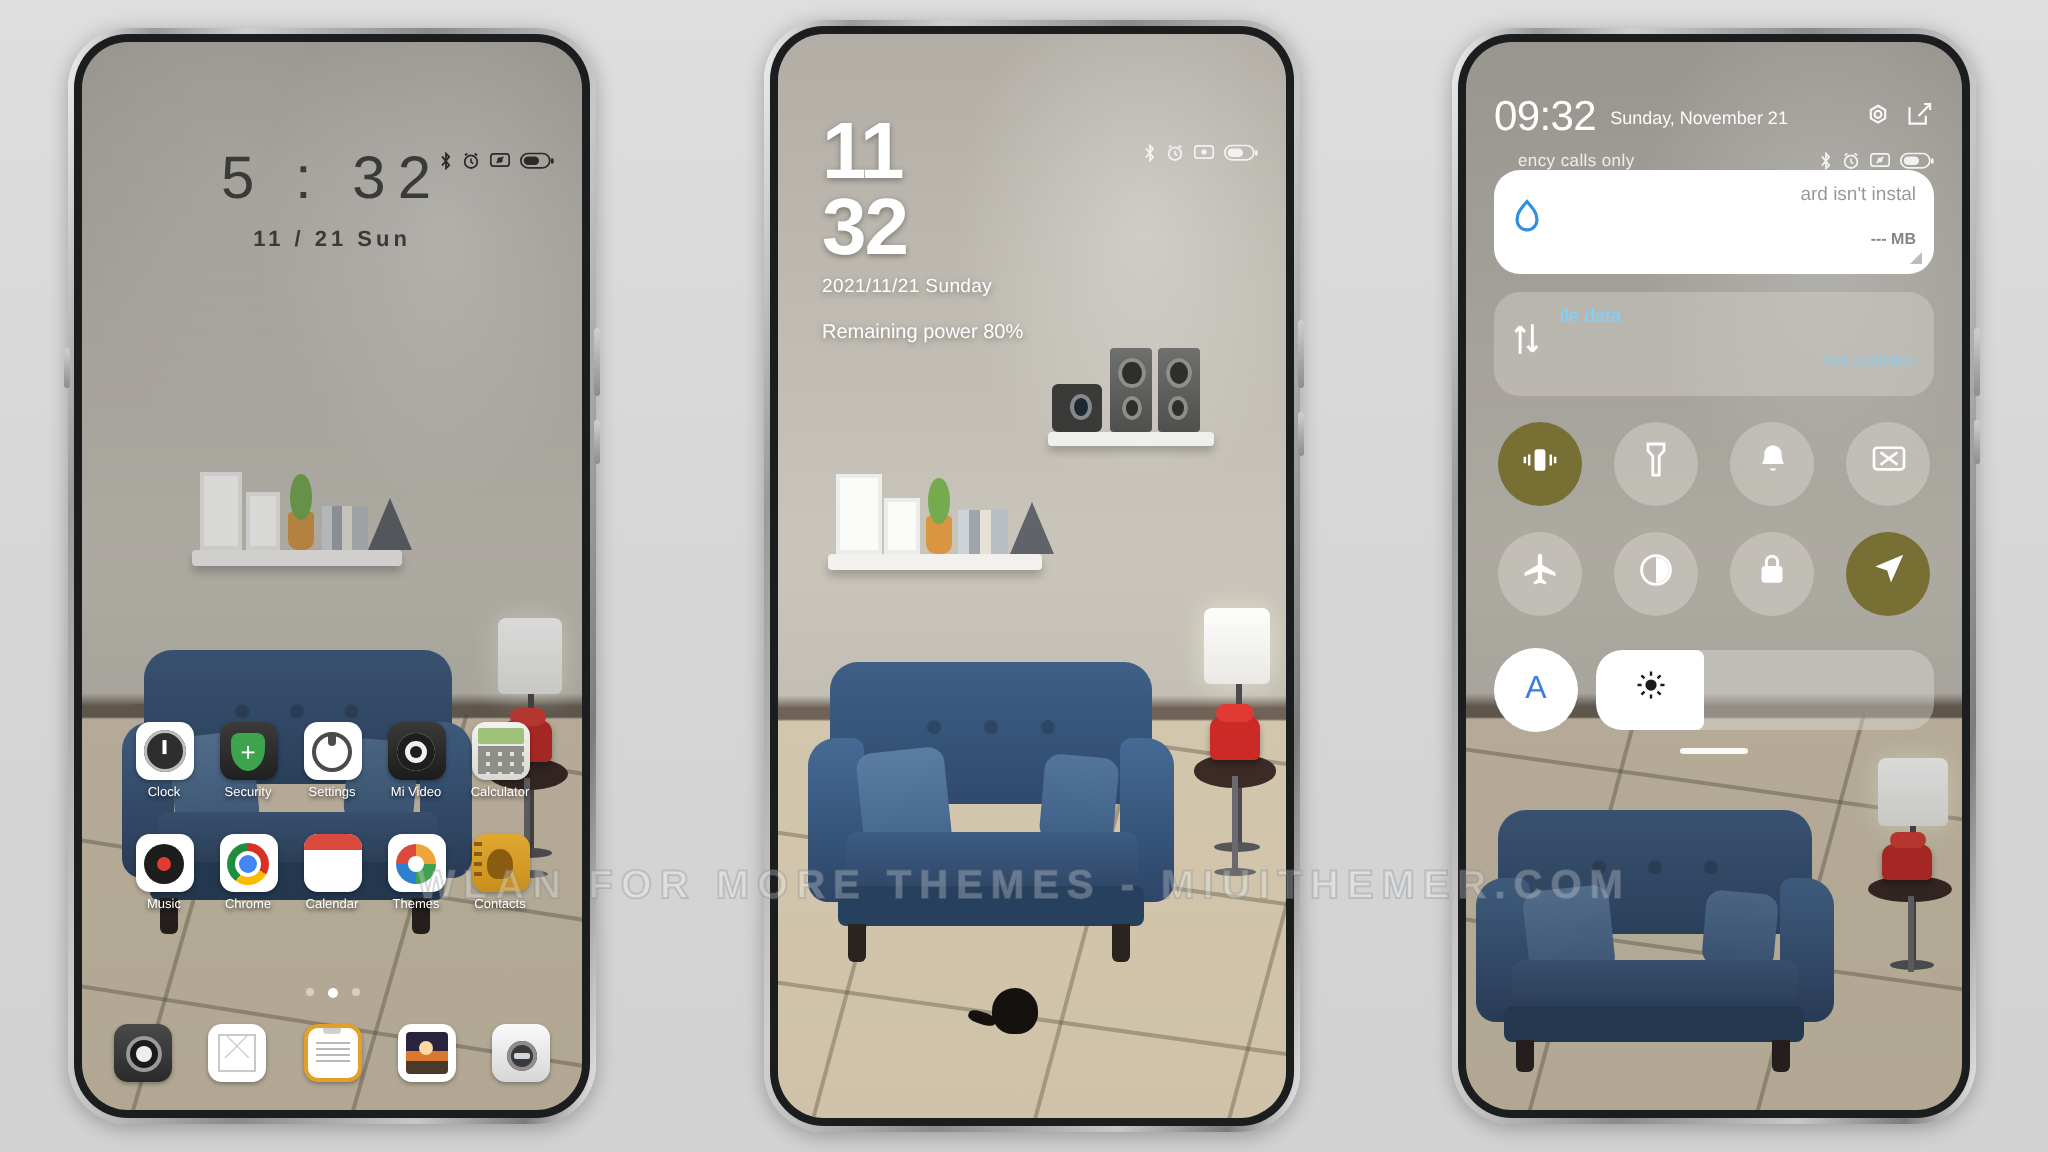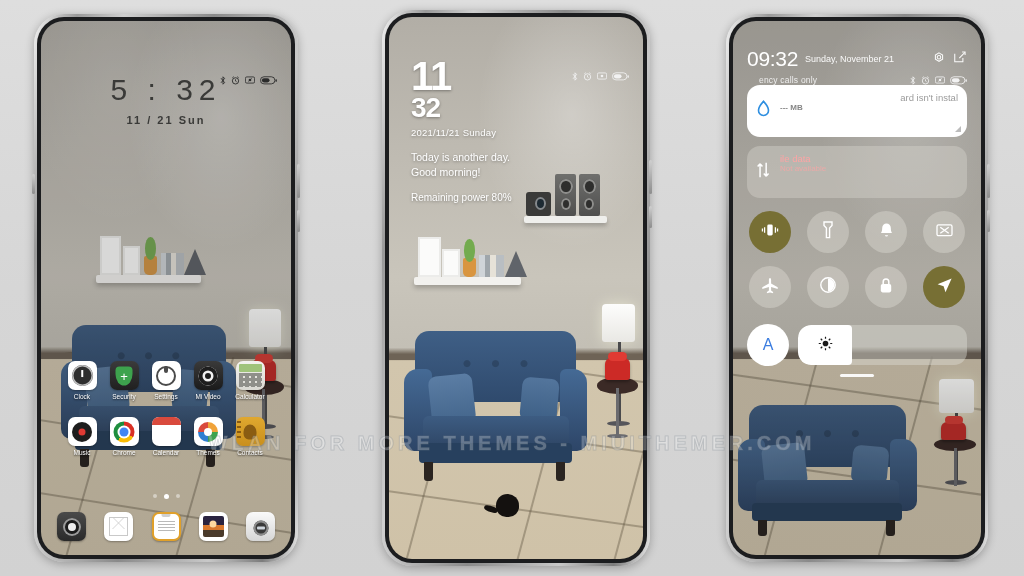--- a/index.html
+++ b/index.html
@@ -177,43 +177,43 @@
   .ic-gallery{background:#fff;}
   .ic-gallery::after{content:"";position:absolute;inset:4px;border-radius:2px;background:linear-gradient(180deg,#2a2340 0 45%,#d9782e 45% 68%,#4a3a2a 68% 100%);}
   .ic-gallery::before{content:"";position:absolute;left:50%;top:40%;transform:translate(-50%,-50%);width:7px;height:7px;border-radius:50%;background:#ffd9a0;z-index:2;}
   .ic-camera{background:linear-gradient(180deg,#fafafa,#d6d6d6);}
   .ic-camera::after{content:"";position:absolute;left:50%;top:55%;transform:translate(-50%,-50%);width:15px;height:15px;border-radius:50%;background:#3a3a3a;box-shadow:inset 0 0 0 2px #8e8e8e;}
   .ic-camera::before{content:"";position:absolute;left:50%;top:55%;transform:translate(-50%,-50%);width:8px;height:3px;border-radius:1px;background:#cfd6dd;z-index:2;}
 
   
   .lock { position:absolute; left:22px; top:40px; color:#fff; text-shadow:0 1px 3px rgba(0,0,0,.35); }
   .lk-h { font-size:40px; font-weight:700; line-height:.95; letter-spacing:-1px; }
-  .lk-m { font-size:28px; font-weight:700; line-height:.95; letter-spacing:-1px; }
+  .lk-m { font-size:40px; font-weight:700; line-height:.95; letter-spacing:-1px; }
   .lk-date { font-size:9.5px; margin-top:5px; font-weight:400; letter-spacing:.2px; }
   .lk-msg { font-size:10.5px; margin-top:12px; line-height:1.45; font-weight:400; }
   .lk-pw { font-size:10px; margin-top:12px; font-weight:400; }
 
   
   .cc { position:absolute; left:0; right:0; top:0; padding:26px 14px 0; color:#fff; }
   .cc-head { display:flex; align-items:center; gap:7px; margin-bottom:14px; }
   .cc-time { font-size:21px; font-weight:300; letter-spacing:-.3px; }
   .cc-date { font-size:9px; opacity:.95; flex:1; }
   .cc-head svg { opacity:.95; }
   .bigtiles { display:flex; gap:9px; margin-bottom:9px; }
   .bigtile { flex:1; height:52px; border-radius:13px; position:relative; padding:8px 9px; overflow:hidden; }
   .bigtile .tt { font-size:9.5px; font-weight:500; line-height:1.1; }
-  .bigtile .ts { font-size:8px; opacity:.72; margin-top:0; }
+  .bigtile .ts { font-size:8px; opacity:.72; margin-top:12px;text-align:right; }
   .bigtile .tw { position:absolute; left:9px; top:50%; transform:translateY(-50%); }
   .bigtile .txt { margin-left:24px; }
   .bigtile .corner { position:absolute; right:6px; bottom:5px; width:0; height:0;
     border-left:6px solid transparent; border-bottom:6px solid rgba(255,255,255,.45); }
   .t-white { background:#fff; color:#333; }
   .t-white .corner { border-bottom-color:#bcbcbc; }
   .t-on { background:#776f34; color:#fff; }
-  .t-off { background:rgba(215,213,206,.42); color:#fca5a5; }
+  .t-off { background:rgba(215,213,206,.42); color:#7dd3fc; }
   .toggles { display:flex; justify-content:space-between; margin:13px 2px; }
   .tg { width:42px; height:42px; border-radius:50%; display:flex; align-items:center; justify-content:center;
         background:rgba(225,223,216,.40); }
   .tg.on { background:#776f34; }
   .brightrow { display:flex; align-items:center; gap:9px; margin-top:16px; }
   .autobr { width:42px; height:42px; border-radius:50%; background:#fff; display:flex; align-items:center; justify-content:center;
             color:#3b7de0; font-size:16px; font-weight:500; }
   .slider { flex:1; height:40px; border-radius:13px; background:rgba(225,223,216,.42); position:relative; overflow:hidden; }
   .slider .fill { position:absolute; left:0; top:0; bottom:0; background:#fff; border-radius:13px 4px 4px 13px; display:flex; align-items:center; justify-content:center; }
   .handle { position:absolute; left:50%; transform:translateX(-50%); width:34px; height:3px; border-radius:2px; background:rgba(255,255,255,.92); }
@@ -472,24 +472,20 @@
                     <rect x="18.2" y="3.4" width="1.6" height="3.2" rx=".8" fill="currentColor"></rect>
                   </svg>
               </span>
             </span>
           </div>
 
           <div class="lock">
             <div class="lk-h">11</div>
             <div class="lk-m">32</div>
             <div class="lk-date">2021/11/21  Sunday</div>
-            <div class="lk-msg">
-              <div>Today is another day.</div>
-              <div>Good morning!</div>
-            </div>
             <div class="lk-pw">Remaining power 80%</div>
           </div>
 
         </div>
       </div>
       <div class="side-btn" style="top:150px; height:34px;"></div>
       <div class="side-btn" style="top:196px; height:22px;"></div>
     </div>
   </div>
 

